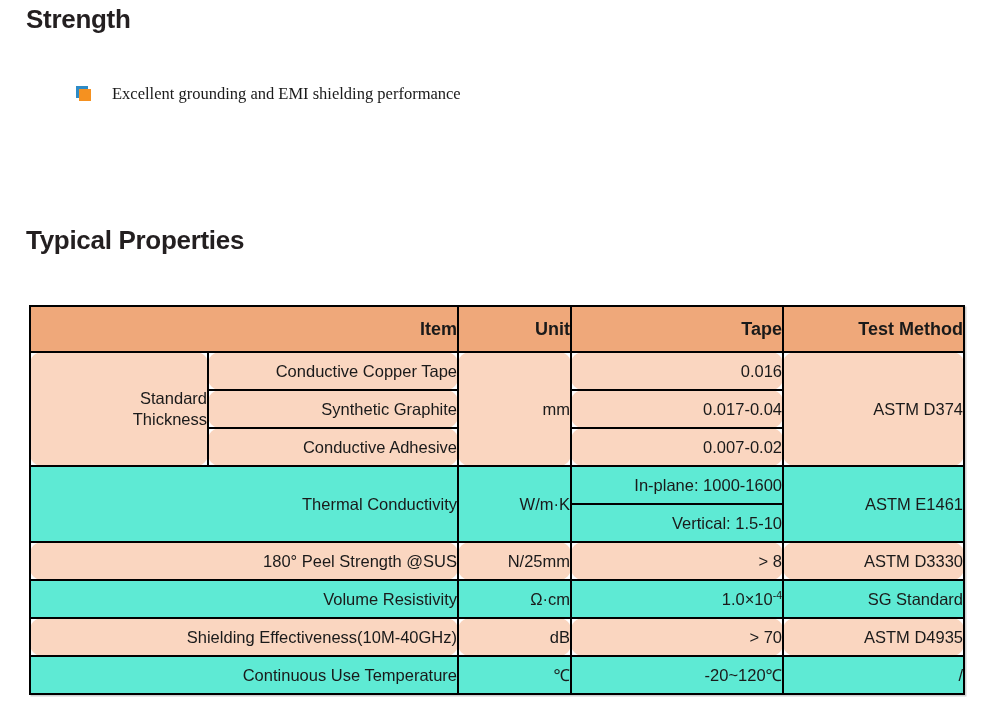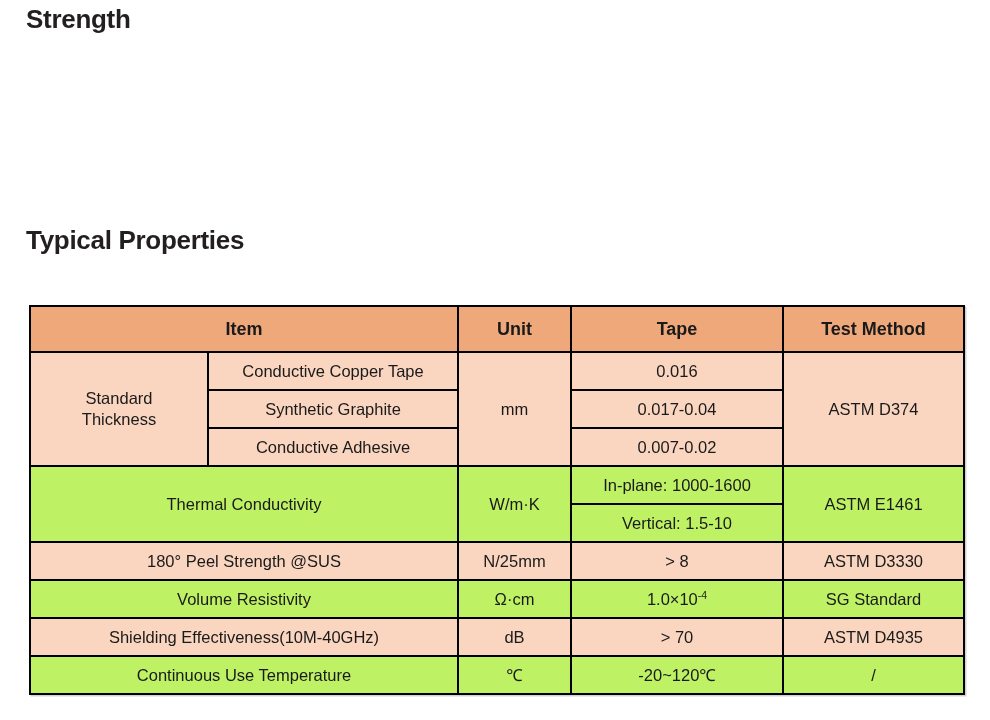--- a/index.html
+++ b/index.html
@@ -91,35 +91,35 @@
   }
   table.props {
     border-collapse: collapse;
     width: 100%;
     table-layout: fixed;
     box-shadow: 1.5px 1.5px 0 0 rgba(0,0,0,0.18);
   }
   table.props td, table.props th {
     border: 2px solid #000000;
     padding: 0;
-    text-align: center;
+    text-align: right;
     vertical-align: middle;
     font-family: "Liberation Sans", sans-serif;
     font-size: 16.5px;
     color: #1a1a1a;
     line-height: 1.25;
   }
   table.props th {
     background: #efa87a;
     font-weight: bold;
     font-size: 18px;
     height: 44px;
   }
-  td.dark  { background: #bef264; }
-  td.light { background: #fad6c0; }
+  td.dark  { background: #5eead4; }
+  td.light { background: #fad6c0; border-radius: 12px; }
 
   td.cell-pad { padding: 6px 4px; }
   .rowh { height: 38px; }
 
   sup.exp {
     font-size: 10.5px;
     vertical-align: super;
     line-height: 0;
   }
 
@@ -129,20 +129,27 @@
   col.c-unit     { width: 113px; }
   col.c-data     { width: 212px; }
   col.c-method   { width: 181px; }
 </style>
 </head>
 <body>
 
 <h1 class="section-heading" id="features-heading">Strength</h1>
 
 <ul class="feature-list">
+  <li class="feature-item">
+    <span class="bullet-marker">
+      <span class="bullet-back"></span>
+      <span class="bullet-front"></span>
+    </span>
+    <span class="feature-text">Excellent grounding and EMI shielding performance</span>
+  </li>
 </ul>
 
 <h1 class="section-heading" id="properties-heading">Typical Properties</h1>
 
 <div id="properties-table-wrap">
   <table class="props">
     <colgroup>
       <col class="c-item-a">
         <col class="c-item-b">
         <col class="c-unit">

